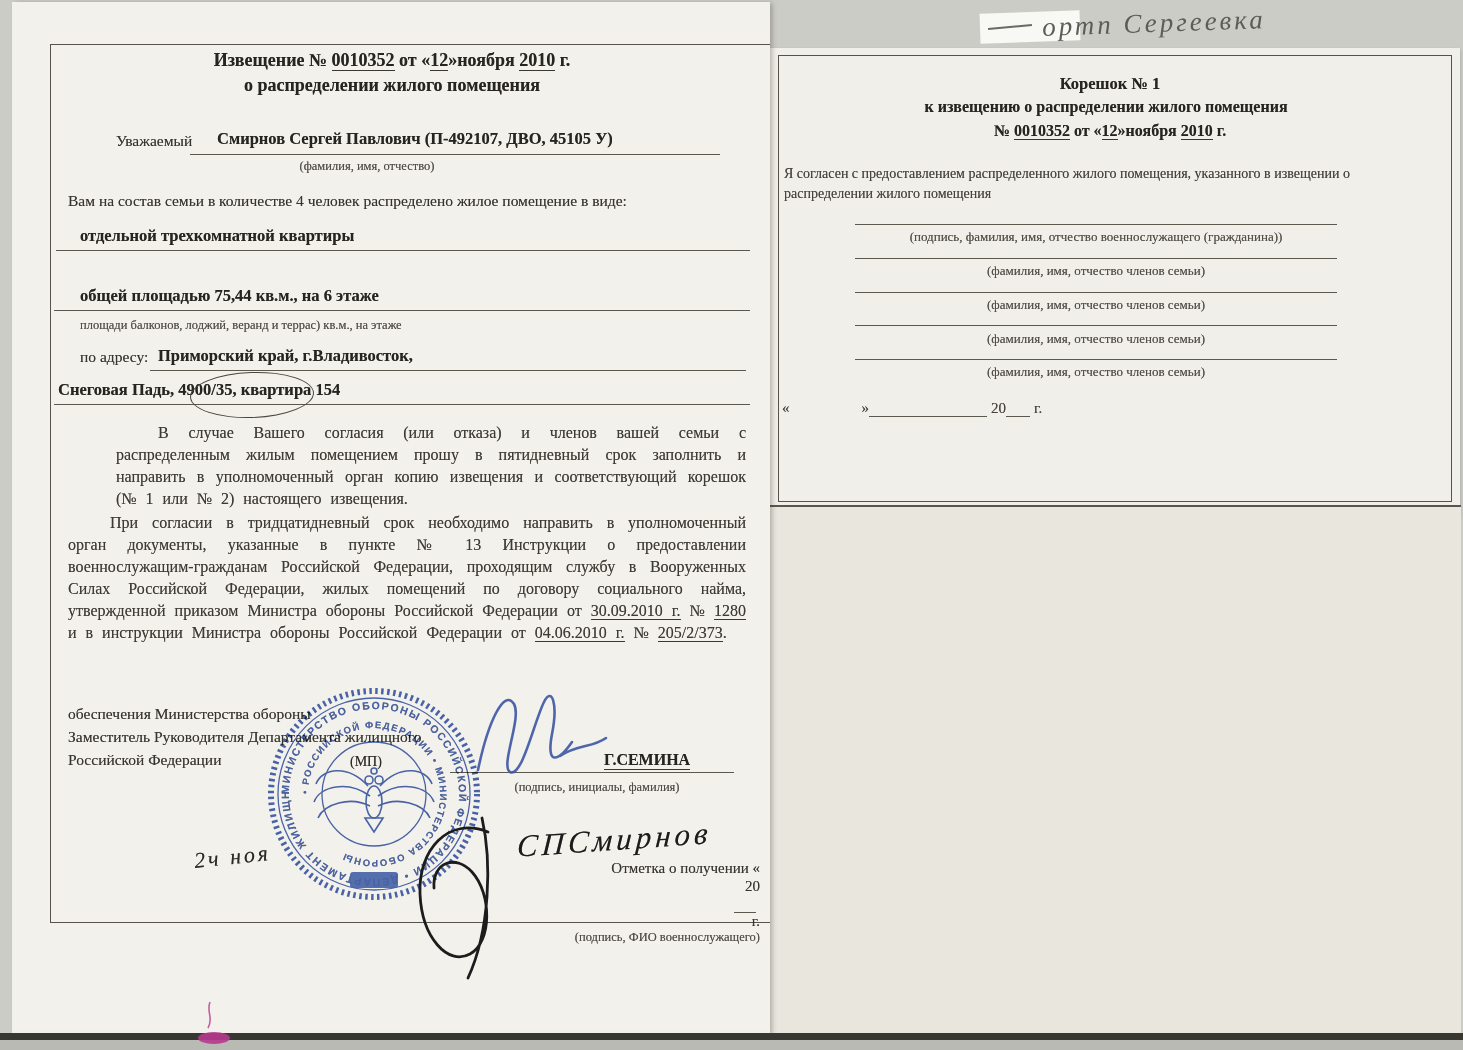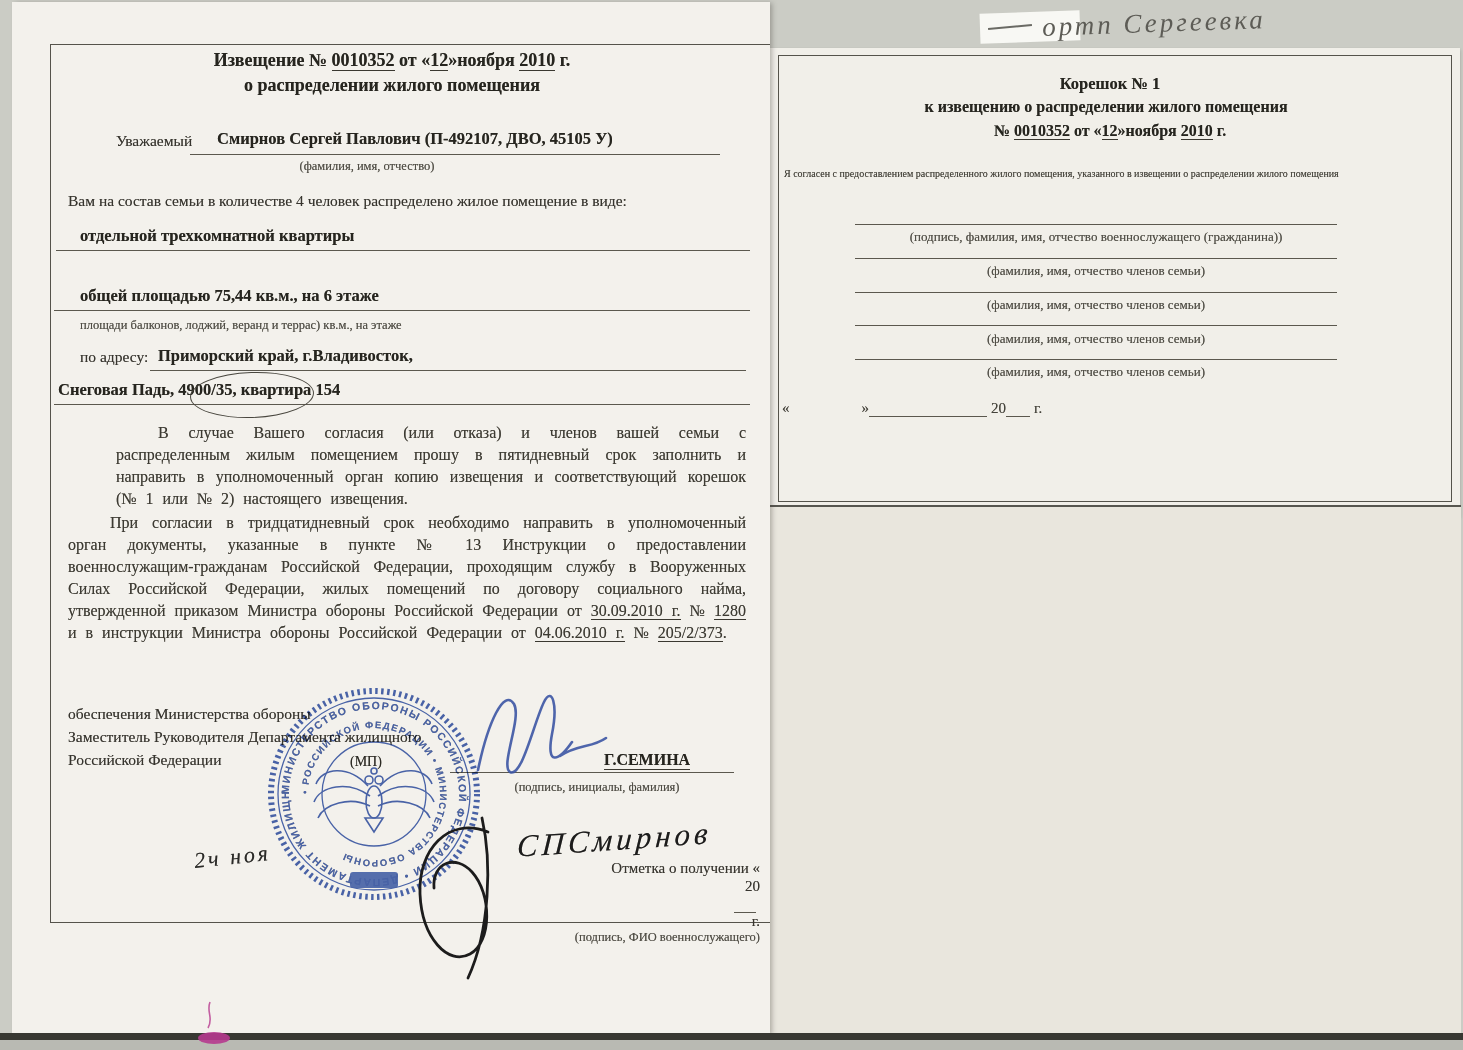--- a/index.html
+++ b/index.html
@@ -50,21 +50,21 @@
 
 <div class="page page-right scan-text">
   <div class="frame" style="left:8px;top:7px;width:672px;height:445px;"></div>
 
   <div class="abs b center" style="left:40px;top:26px;width:600px;font-size:16.5px;">Корешок № 1</div>
   <div class="abs b center" style="left:36px;top:50px;width:600px;font-size:16px;">к извещению  о распределении жилого помещения</div>
   <div class="abs b center" style="left:40px;top:74px;width:600px;font-size:16px;">
     <span>№ </span><span class="u">0010352</span><span> от «</span><span class="u">12</span><span>»ноября </span><span class="u">2010</span><span> г.</span>
   </div>
 
-  <div class="abs" style="left:14px;top:116px;width:600px;font-size:10px;line-height:20px;color:#45433b;">Я согласен с предоставлением распределенного  жилого помещения, указанного в извещении о распределении жилого помещения</div>
+  <div class="abs" style="left:14px;top:116px;width:600px;font-size:14px;line-height:20px;color:#45433b;">Я согласен с предоставлением распределенного  жилого помещения, указанного в извещении о распределении жилого помещения</div>
 
   <div class="line" style="left:85px;top:176px;width:482px;"></div>
   <div class="abs cap center" style="left:85px;top:181px;width:482px;font-size:13px;">(подпись, фамилия, имя, отчество военнослужащего (гражданина))</div>
 
   <div class="line" style="left:85px;top:210px;width:482px;"></div>
   <div class="abs cap center" style="left:85px;top:215px;width:482px;font-size:13px;">(фамилия, имя, отчество членов семьи)</div>
 
   <div class="line" style="left:85px;top:244px;width:482px;"></div>
   <div class="abs cap center" style="left:85px;top:249px;width:482px;font-size:13px;">(фамилия, имя, отчество членов семьи)</div>
 

